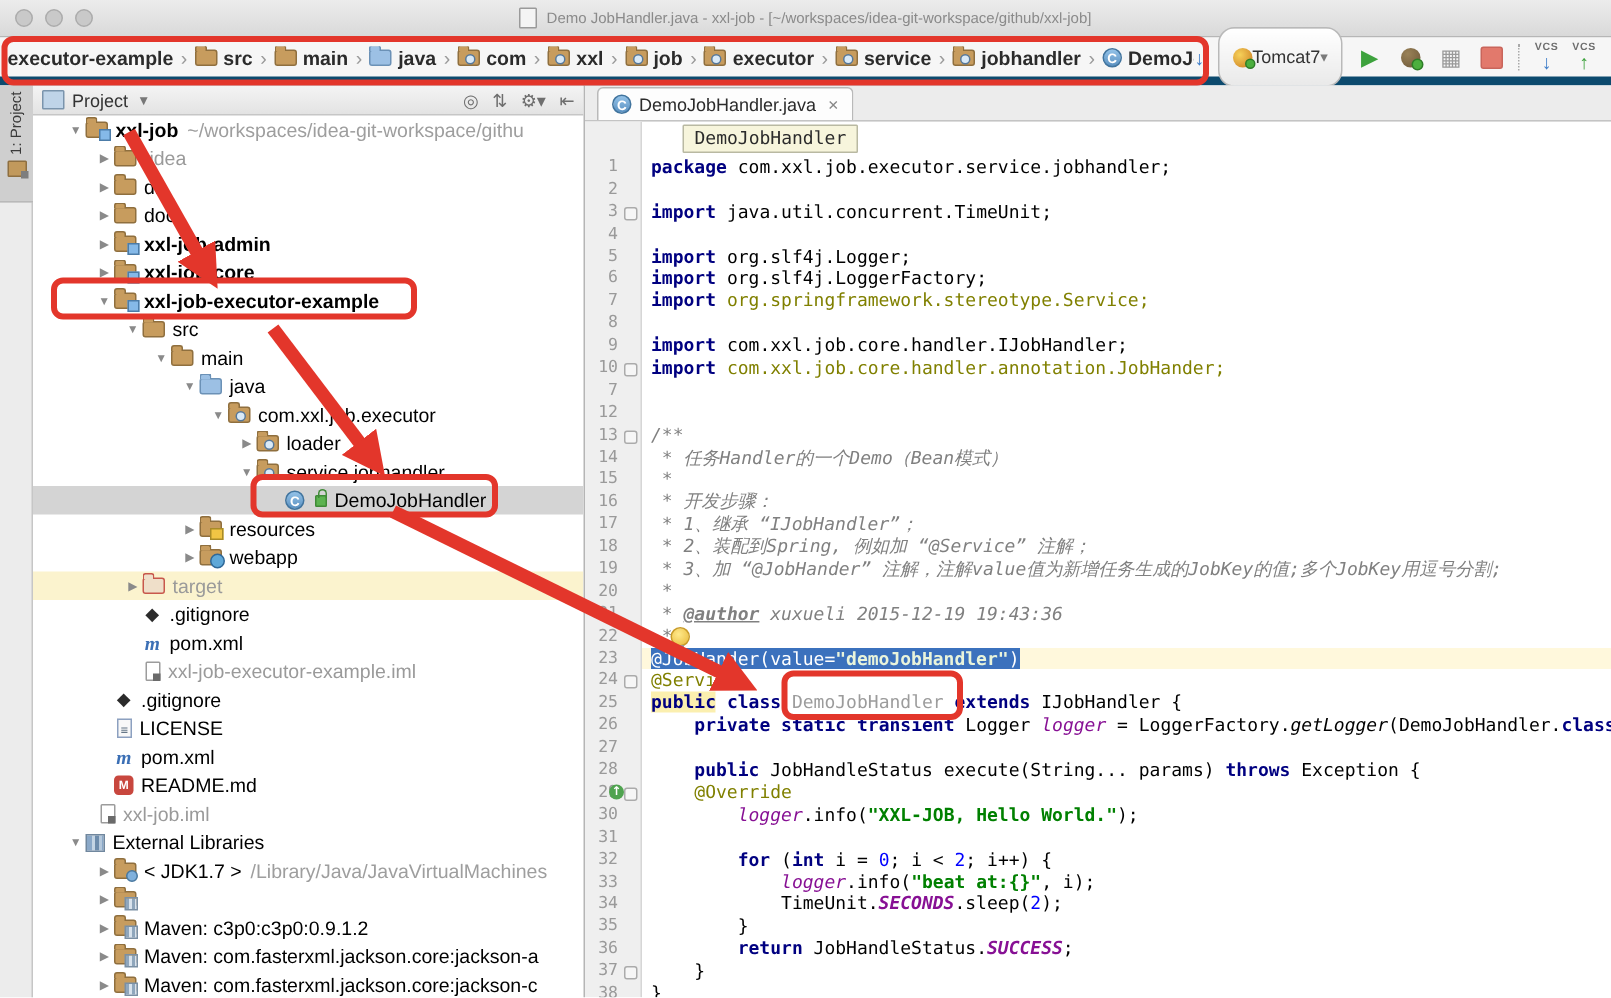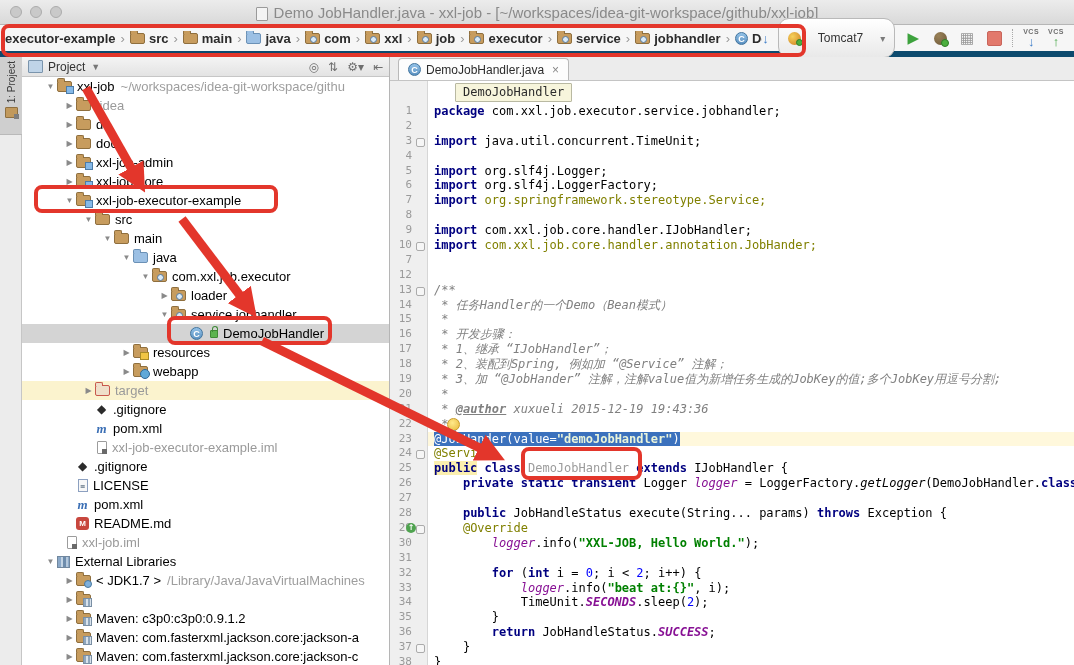--- a/index.html
+++ b/index.html
@@ -5,33 +5,33 @@
   html,body{margin:0;padding:0}
   body{font-family:"Liberation Sans","DejaVu Sans",sans-serif;-webkit-font-smoothing:antialiased}
   #stage{position:relative;width:1074px;height:665px;overflow:hidden;background:#fff}
 
   
   .titlebar{position:absolute;left:0;top:0;width:1074px;height:25px;
     background:linear-gradient(#ECECEC,#D9D9D9);border-bottom:1px solid #B6B6B6;box-sizing:border-box;
     display:flex;align-items:center;justify-content:center}
   .traffic{position:absolute;left:10px;top:6px;display:flex;gap:8px}
   .tl{width:12px;height:12px;border-radius:50%;background:#C9C9C9;border:1px solid #ACACAC;box-sizing:border-box}
-  .wtitle{font-size:15px;color:#8A8A8A;display:flex;align-items:flex-end;gap:6px}
+  .wtitle{font-size:10px;color:#8A8A8A;display:flex;align-items:center;gap:6px}
   .doc-ic{display:inline-block;width:10px;height:12px;background:#F4F4F4;border:1px solid #9A9A9A;border-radius:1px}
 
   
   .navbar{position:absolute;left:0;top:25px;width:1074px;height:32px;background:#F6F6F6;
     border-bottom:6px solid #0c4a6e;box-sizing:border-box;display:flex;align-items:center;justify-content:space-between}
   .crumbs{display:flex;align-items:center;overflow:hidden;white-space:nowrap;padding-left:4px;flex:0 1 auto}
   .crumb{display:inline-flex;align-items:center;font-size:13px;font-weight:700;color:#2B2B2B;margin:0 1px;cursor:default}
   .crumb .ic{margin-right:4px}
   .csep{color:#9A9A9A;font-size:13px;margin:0 4px;font-weight:400}
   .navtools{display:flex;align-items:center;gap:9px;padding-right:10px;flex:none}
   .nav-down{color:#3C7CC8;font-weight:700;font-size:13px}
-  .rc-btn{display:inline-flex;align-items:center;gap:17px;height:20px;padding:9px 9px;border:1px solid #B9B9B9;
+  .rc-btn{display:inline-flex;align-items:center;gap:0;height:20px;padding:9px 9px;border:1px solid #B9B9B9;
     border-radius:11px;background:linear-gradient(#FFFFFF,#E9E9E9);font-size:12px;color:#333}
   .tomcat{display:inline-block;width:13px;height:13px;border-radius:50%;
     background:radial-gradient(circle at 35% 35%,#F6D15A,#D89430 70%,#B06C1E);position:relative}
   .tomcat::after{content:"";position:absolute;right:-2px;bottom:-1px;width:5px;height:5px;border-radius:50%;background:#4CAF3E;border:1px solid #2E7D27}
   .caret{color:#7A7A7A;font-size:10px}
   .tb-ic{display:inline-flex;align-items:center;justify-content:center;width:18px;height:18px}
   .g-play::before{content:"▶";color:#3DA23D;font-size:15px}
   .g-bug{width:13px;height:13px;border-radius:50%;background:radial-gradient(circle at 35% 30%,#9A8258,#6B5637);position:relative}
   .g-bug::after{content:"";position:absolute;right:-2px;bottom:-2px;width:6px;height:6px;border-radius:50%;background:#4CAF3E;border:1px solid #2E7D27}
   .g-cov::before{content:"▦";color:#9A9A9A;font-size:15px}
@@ -58,21 +58,21 @@
   .phead .ptic{width:13px;height:11px;background:#BFD4E8;border:1px solid #7A94AC;border-radius:1px;margin-right:5px}
   .phead .pcaret{color:#777;font-size:9px;margin-left:6px}
   .phead .sp{flex:1}
   .hic{color:#6E6E6E;font-size:12px;margin-left:9px;cursor:default}
   .ptree{position:absolute;left:0;top:20px;right:0;bottom:0;overflow:hidden;font-size:13px}
   .trow{display:flex;align-items:center;height:19px;white-space:nowrap;cursor:default}
   .trow.tsel{background:#D4D4D4}
   .trow.tcream{background:#FBF3CE}
   .tarrow{display:inline-block;width:13px;font-size:8px;color:#8A8A8A;text-align:center;flex:none}
   .tlabel{color:#000}
-  .tlabel.b{font-weight:400}
+  .tlabel.b{font-weight:700}
   .tlabel.g{color:#9A9A9A}
   .tsub{color:#9E9E9E;margin-left:6px}
 
   
   .ic{display:inline-block;vertical-align:middle;position:relative;width:15px;height:11px;margin-right:5px;box-sizing:border-box;flex:none}
   .ic-folder,.ic-module,.ic-excluded,.ic-resources,.ic-webapp,.ic-jdk,.ic-mavenlib{background:#C79C5E;border:1px solid #8F6F3E;border-radius:2px}
   .ic-folder-blue{background:#9CC0E4;border:1px solid #6B91B6;border-radius:2px}
   .ic-package{background:#C79C5E;border:1px solid #8F6F3E;border-radius:2px}
   .ic-folder::before,.ic-module::before,.ic-excluded::before,.ic-resources::before,.ic-webapp::before,
   .ic-jdk::before,.ic-mavenlib::before,.ic-folder-blue::before,.ic-package::before{

